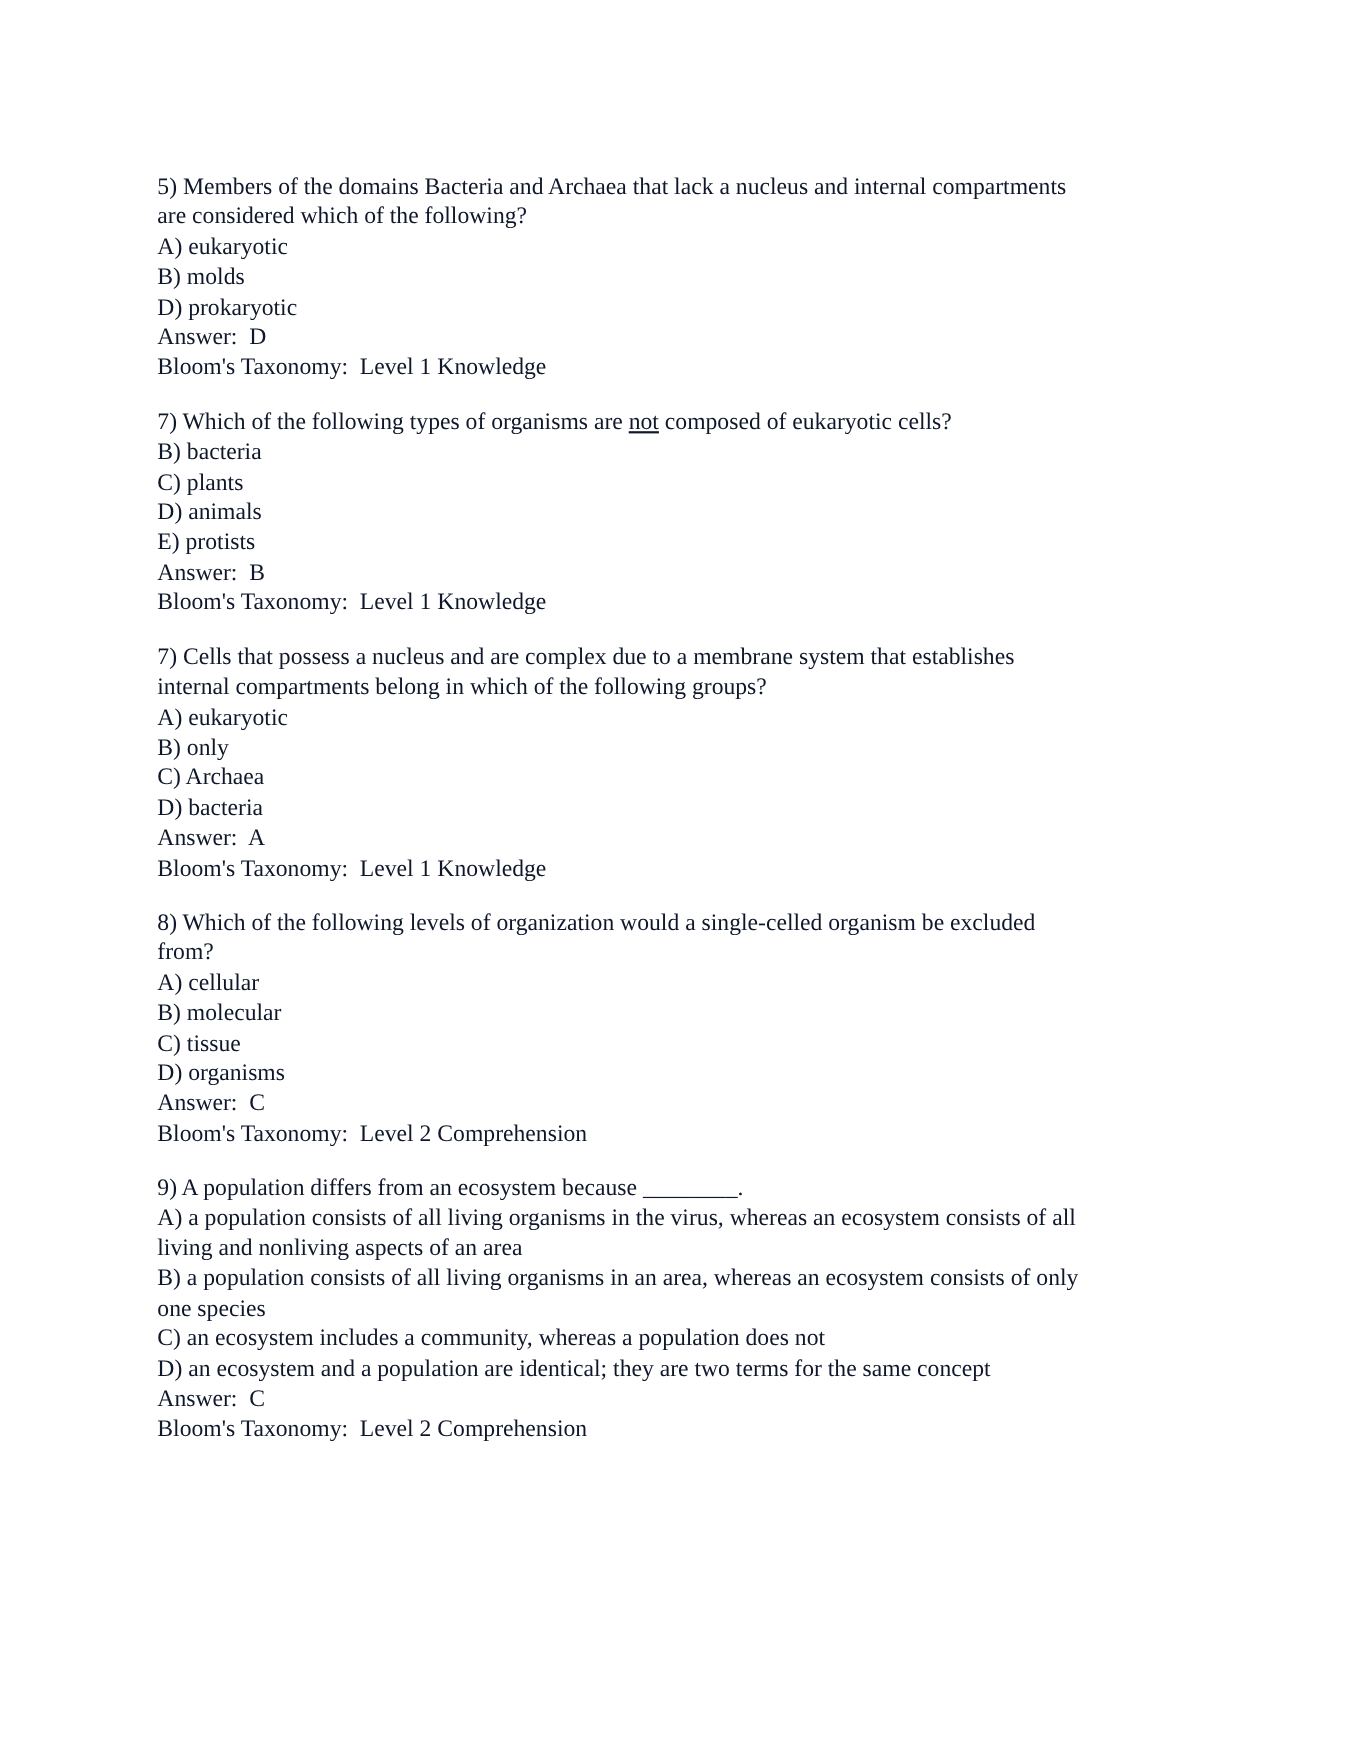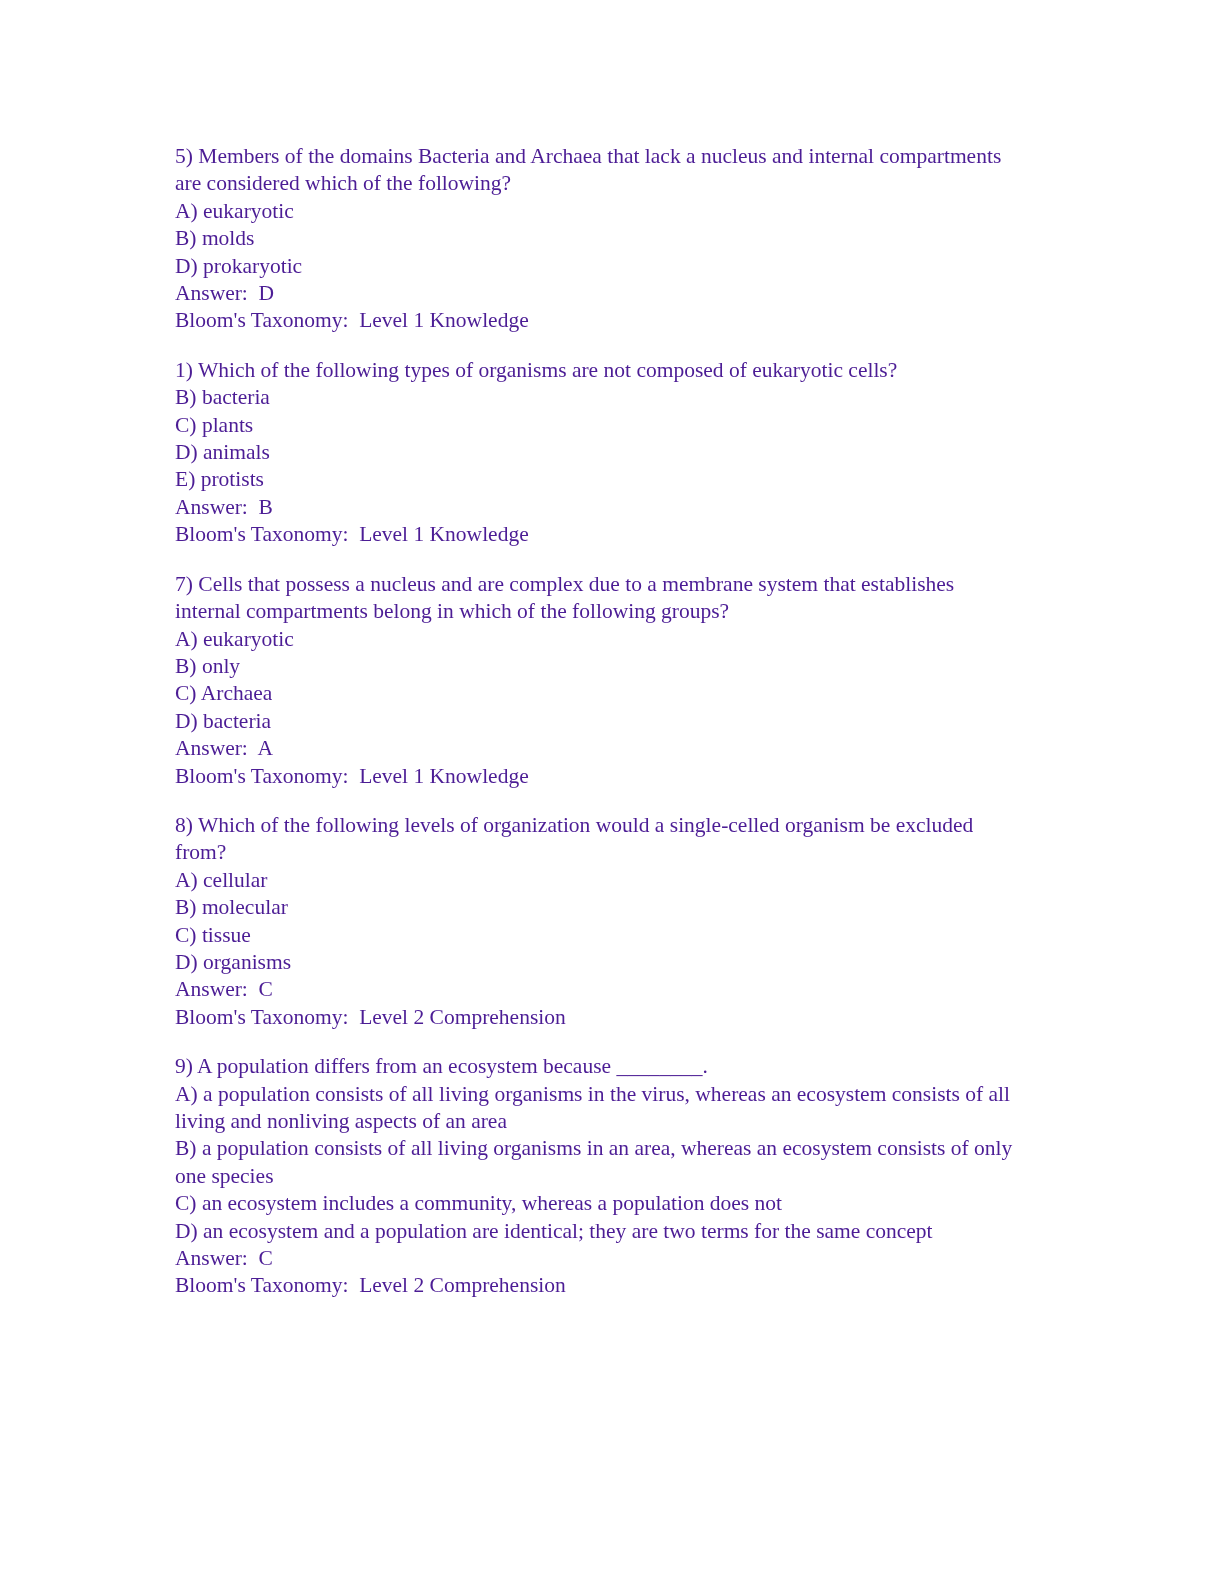--- a/index.html
+++ b/index.html
@@ -1,41 +1,41 @@
 <!DOCTYPE html>
 <html><head>
 <meta charset="utf-8">
 <style>
   html, body { margin: 0; padding: 0; background: #ffffff; }
   body { width: 1224px; height: 1584px; position: relative; overflow: hidden; }
   .page {
-    position: absolute; left: 143px; top: 143px; width: 940px;
-    font-family: "Liberation Serif", serif; font-size: 21.5px; line-height: 27.4px; color: #4c1d95; margin-left: 32px;
+    position: absolute; left: 143px; top: 156px; width: 940px;
+    font-family: "Liberation Serif", serif; font-size: 21.5px; line-height: 27.4px; color: #0f172a;
   }
   .q { margin: 0 0 22px 0; }
   .line { display: block; white-space: pre-wrap; }
-  .u { }
+  .u { text-decoration: underline; }
 </style>
 </head>
 <body>
 
 <div class="page">
 
   <div class="q">
     <span class="line">5) Members of the domains Bacteria and Archaea that lack a nucleus and internal compartments</span>
     <span class="line">are considered which of the following?</span>
     <span class="line">A) eukaryotic</span>
     <span class="line">B) molds</span>
     <span class="line">D) prokaryotic</span>
     <span class="line">Answer:  D</span>
     <span class="line">Bloom's Taxonomy:  Level 1 Knowledge</span>
   </div>
 
   <div class="q">
-    <span class="line"><span>1) Which of the following types of organisms are </span><span class="u">not</span><span> composed of eukaryotic cells?</span></span>
+    <span class="line"><span>7) Which of the following types of organisms are </span><span class="u">not</span><span> composed of eukaryotic cells?</span></span>
     <span class="line">B) bacteria</span>
     <span class="line">C) plants</span>
     <span class="line">D) animals</span>
     <span class="line">E) protists</span>
     <span class="line">Answer:  B</span>
     <span class="line">Bloom's Taxonomy:  Level 1 Knowledge</span>
   </div>
 
   <div class="q">
     <span class="line">7) Cells that possess a nucleus and are complex due to a membrane system that establishes</span>

